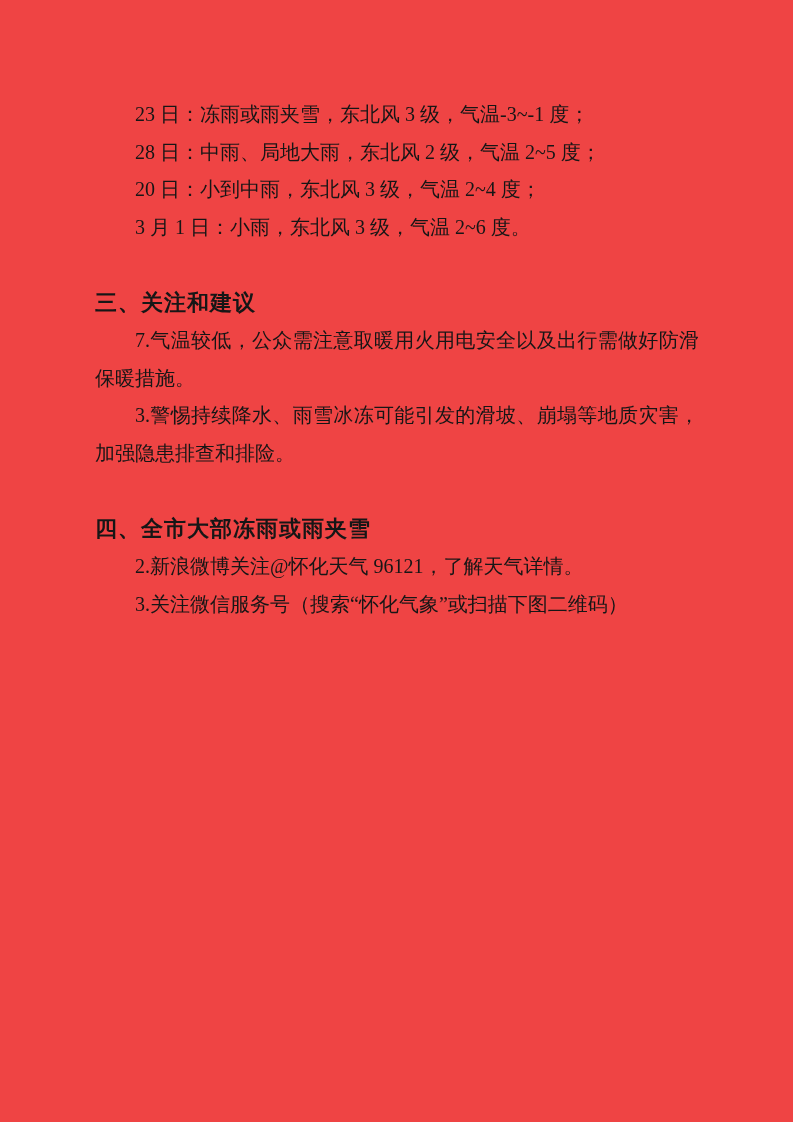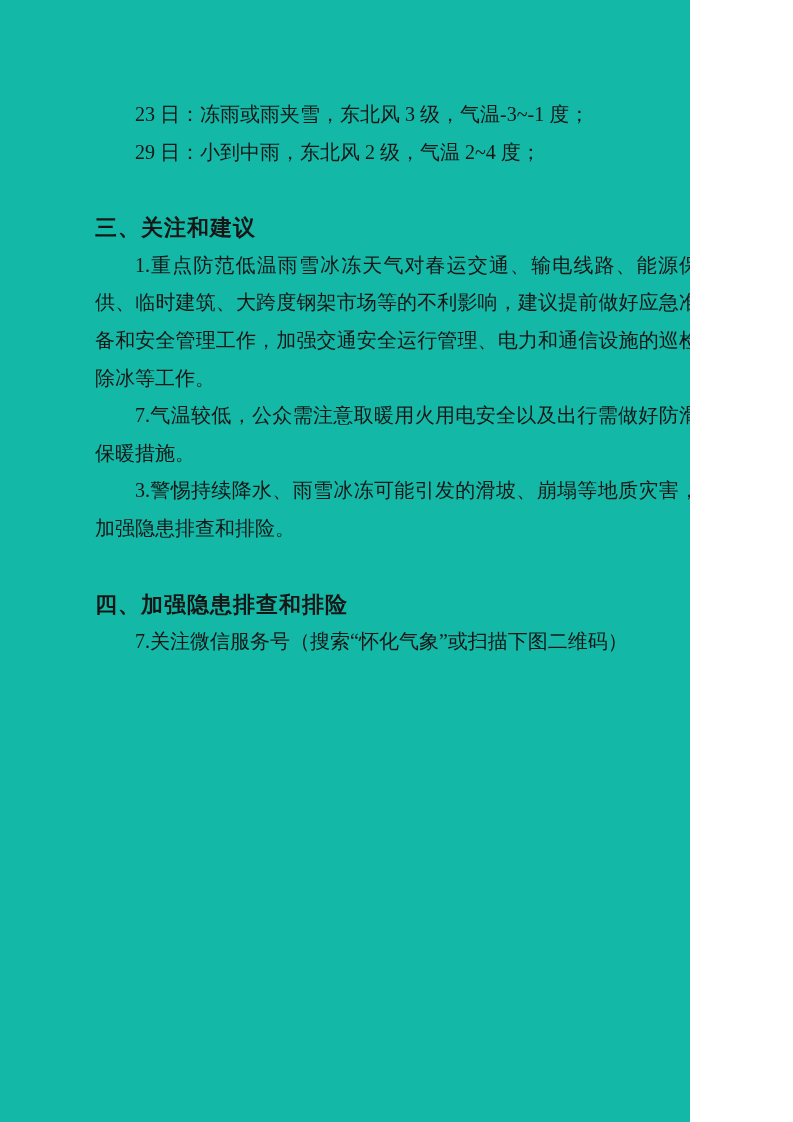--- a/index.html
+++ b/index.html
@@ -2,23 +2,23 @@
 <html><head>
 <meta charset="utf-8">
 <style>
   html, body {
     margin: 0;
     padding: 0;
     background: #ffffff;
   }
   .page {
     position: relative;
-    width: 690px;
+    width: 793px;
     height: 1122px;
-    background: #14b8a6;
+    background: #ef4444;
     overflow: hidden;
     font-family: "Liberation Serif", "DejaVu Serif", serif;
     color: #161616;
   }
   .content {
     position: absolute;
     left: 95px;
     top: 96px;
     width: 604px;
     font-size: 20px;
@@ -45,33 +45,35 @@
   }
 </style>
 </head>
 <body>
 
 <div class="page">
   <div class="content">
 
     <section>
       <p class="para">23 日：冻雨或雨夹雪，东北风 3 级，气温-3~-1 度；</p>
-      <p class="para">29 日：小到中雨，东北风 2 级，气温 2~4 度；</p>
+      <p class="para">28 日：中雨、局地大雨，东北风 2 级，气温 2~5 度；</p>
+      <p class="para">20 日：小到中雨，东北风 3 级，气温 2~4 度；</p>
+      <p class="para">3 月 1 日：小雨，东北风 3 级，气温 2~6 度。</p>
     </section>
 
     <div class="spacer-line"></div>
 
     <section>
       <h2 class="section-heading">三、关注和建议</h2>
-      <p class="para">1.重点防范低温雨雪冰冻天气对春运交通、输电线路、能源保供、临时建筑、大跨度钢架市场等的不利影响，建议提前做好应急准备和安全管理工作，加强交通安全运行管理、电力和通信设施的巡检除冰等工作。</p>
       <p class="para">7.气温较低，公众需注意取暖用火用电安全以及出行需做好防滑保暖措施。</p>
       <p class="para">3.警惕持续降水、雨雪冰冻可能引发的滑坡、崩塌等地质灾害，加强隐患排查和排险。</p>
     </section>
 
     <div class="spacer-line"></div>
 
     <section>
-      <h2 class="section-heading">四、加强隐患排查和排险</h2>
-      <p class="para">7.关注微信服务号（搜索“怀化气象”或扫描下图二维码）</p>
+      <h2 class="section-heading">四、全市大部冻雨或雨夹雪</h2>
+      <p class="para">2.新浪微博关注@怀化天气 96121，了解天气详情。</p>
+      <p class="para">3.关注微信服务号（搜索“怀化气象”或扫描下图二维码）</p>
     </section>
 
   </div>
 </div>
 
 </body></html>

